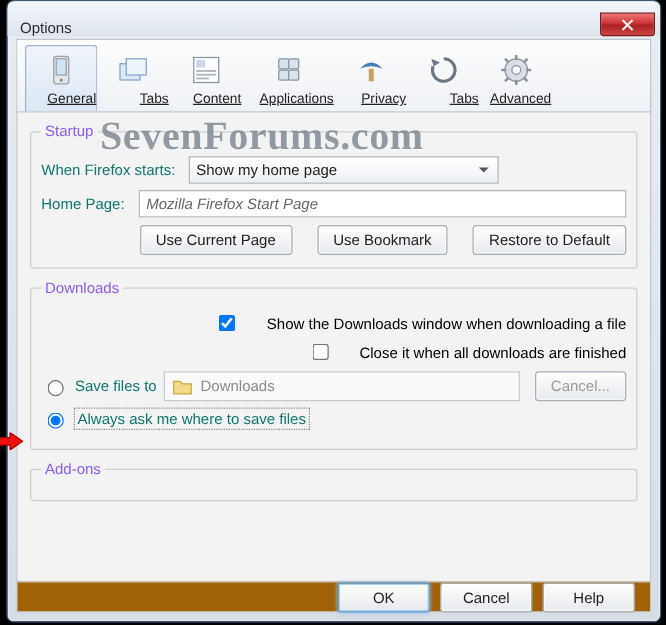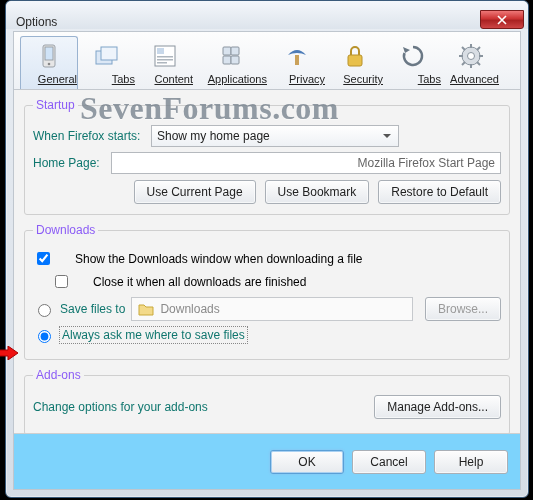--- a/index.html
+++ b/index.html
@@ -94,21 +94,21 @@
   .row { display: flex; align-items: center; margin: 5px 0; }
   .row label, .lbl { font-size: 12px; color: #0f766e; white-space: nowrap; }
   select, input[type="text"] {
     font: inherit;
     height: 22px;
     border: 1px solid #b5b9be;
     background: #fff;
     padding: 0 5px;
     color: #222;
   }
-  input[type="text"].italic { color: #666; text-align: right; }
+  input[type="text"].italic { font-style: italic; color: #666; }
   select {
     appearance: none;
     background: linear-gradient(#fff, #eef1f5);
     padding-right: 28px;
     position: relative;
   }
   .select-wrap { position: relative; flex: 1; }
   .select-wrap::after {
     content: "";
     position: absolute; right: 8px; top: 9px;
@@ -119,43 +119,43 @@
     font: inherit;
     height: 24px;
     padding: 0 12px;
     background: linear-gradient(#fdfdfd, #e7eaee);
     border: 1px solid #a9afb6;
     border-radius: 3px;
     color: #222;
     box-shadow: 0 0 0 1px rgba(255,255,255,.6) inset;
   }
   .btn.disabled { color: #9a9a9a; }
-  .btnrow { display: flex; gap: 9px; justify-content: flex-end; margin-top: 6px; }
-  .chk { display: flex; align-items: center; gap: 22px; margin: 4px 0; }
+  .btnrow { display: flex; gap: 20px; justify-content: flex-end; margin-top: 6px; }
+  .chk { display: flex; align-items: center; gap: 22px; margin: 4px 0; justify-content: flex-end; }
   .chk input { width: 13px; height: 13px; }
   .radio-row { display: flex; align-items: center; gap: 6px; margin: 6px 0; }
   .folder-box {
     flex: 1;
     height: 24px;
     border: 1px solid #c6c9cd;
     background: #fafafa;
     display: flex; align-items: center; gap: 6px;
     padding: 0 6px;
     color: #8a8a8a;
   }
   .folder-box svg { width: 16px; height: 14px; }
   .bottom-bar {
     position: absolute;
     left: 0; right: 0; bottom: 0;
-    height: 56px;
+    height: 24px;
     border-top: 1px solid #cfcfcf;
     display: flex; align-items: center; justify-content: flex-end;
     gap: 8px;
     padding: 0 12px;
-    background: #7dd3fc;
+    background: #a16207;
   }
   .bottom-bar .btn { min-width: 74px; }
   .bottom-bar .btn.ok {
     border-color: #5a9fd6;
     box-shadow: 0 0 0 1px #a9d1f2 inset, 0 0 3px #8bc1ee;
   }
   .watermark {
     position: absolute;
     top: 90px; left: 80px; right: 20px;
     font-size: 32px;
@@ -239,29 +239,20 @@
         <span>Applications</span>
       </div>
       <div class="tab">
         <div class="ticon">
           <svg viewBox="0 0 26 26">
               <path d="M4 12 Q13 2 22 12 Q18 10 13 10 Q8 10 4 12 Z" fill="#4d7cb8"></path>
               <rect x="11" y="12" width="4" height="10" fill="#caa15a"></rect>
             </svg>
         </div>
         <span>Privacy</span>
-      </div>
-      <div class="tab">
-        <div class="ticon">
-          <svg viewBox="0 0 26 26">
-              <rect x="6" y="12" width="14" height="11" rx="2" fill="#e8c04a" stroke="#b8922a"></rect>
-              <path d="M9 12 V8 a4 4 0 0 1 8 0 V12" fill="none" stroke="#b8922a" stroke-width="2"></path>
-            </svg>
-        </div>
-        <span>Security</span>
       </div>
       <div class="tab">
         <div class="ticon">
           <svg viewBox="0 0 26 26">
               <path d="M13 4 a9 9 0 1 1 -8.5 6" fill="none" stroke="#6a7885" stroke-width="2.5"></path>
               <path d="M3 4 l2 6 l5 -3 z" fill="#6a7885"></path>
             </svg>
         </div>
         <span>Tabs</span>
       </div>
@@ -321,34 +312,30 @@
         </div>
         <div class="radio-row">
           <input type="radio" name="dl" style="">
           <label class="lbl">Save files to</label>
           <div class="folder-box">
             <svg viewBox="0 0 16 14">
                 <path d="M1 3 h5 l2 2 h7 v8 h-14 z" fill="#f3da8a" stroke="#c9a93a"></path>
               </svg>
             <span>Downloads</span>
           </div>
-          <button class="btn disabled" style="margin-left:6px;">Browse...</button>
+          <button class="btn disabled" style="margin-left:6px;">Cancel...</button>
         </div>
         <div class="radio-row">
           <input type="radio" name="dl" checked="" style="">
           <label class="lbl dotted-highlight">Always ask me where to save files</label>
         </div>
       </fieldset>
 
       <fieldset>
         <legend>Add-ons</legend>
-        <div class="row" style="justify-content:space-between;">
-          <span class="lbl">Change options for your add-ons</span>
-          <button class="btn">Manage Add-ons...</button>
-        </div>
       </fieldset>
 
     </div>
 
     <div class="bottom-bar">
       <button class="btn ok">OK</button>
       <button class="btn">Cancel</button>
       <button class="btn">Help</button>
     </div>
 

